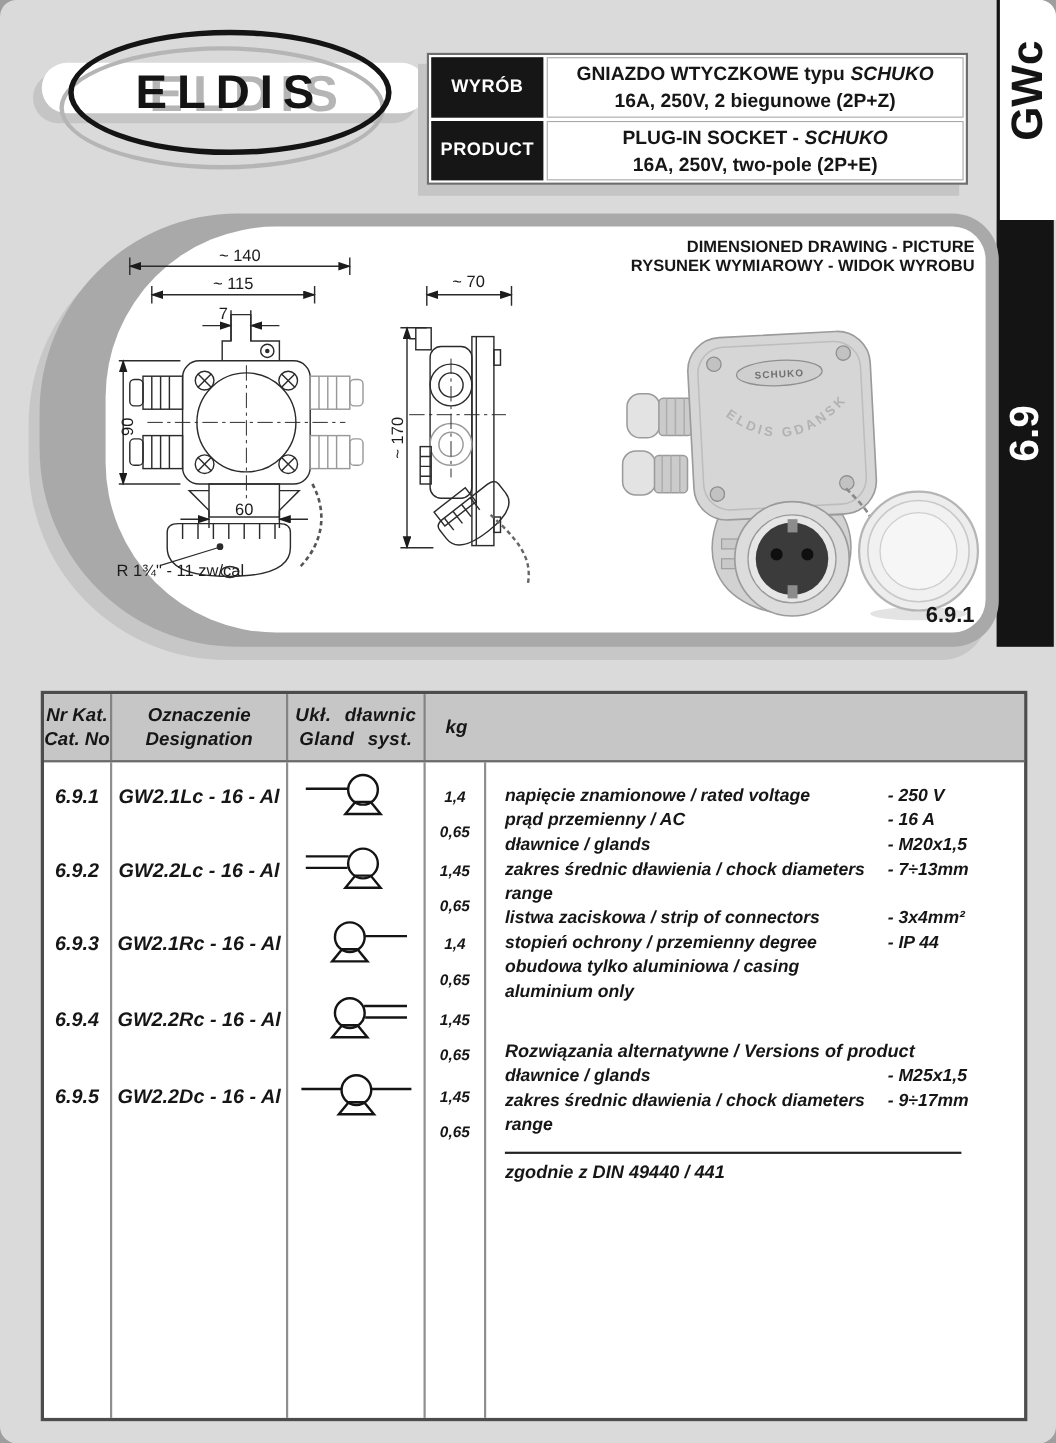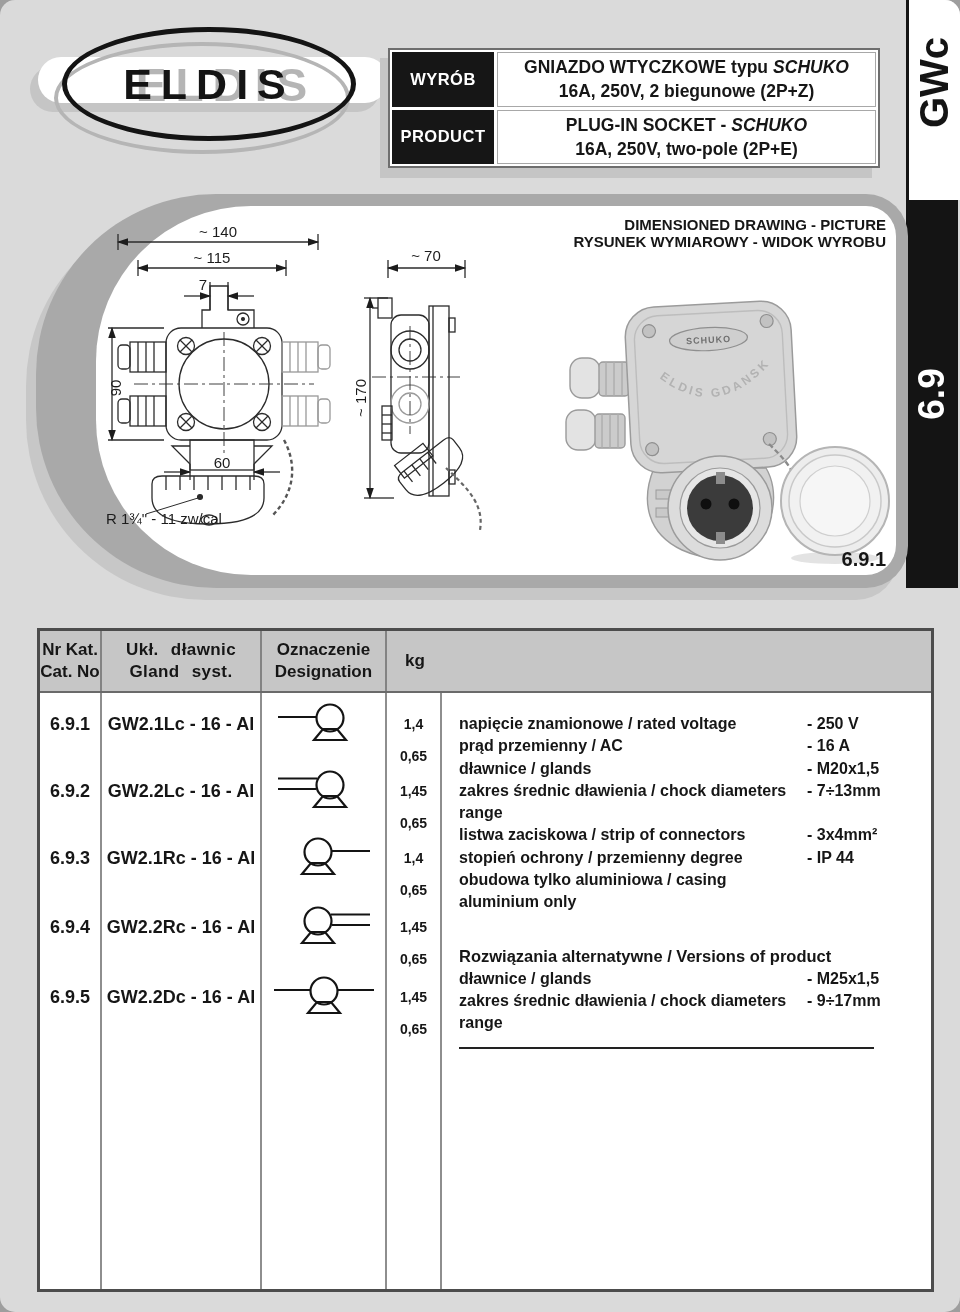--- a/index.html
+++ b/index.html
@@ -42,21 +42,21 @@
         border-radius:155px 30px 30px 155px;}
   .blob-caption{position:absolute;right:10px;top:10px;text-align:right;font-size:15px;font-weight:700;line-height:17px;}
   .fig-no{position:absolute;right:10px;bottom:4px;font-size:20px;font-weight:700;}
   .svg-front{position:absolute;left:10px;top:20px;}
   .svg-side{position:absolute;left:246px;top:32px;}
   .svg-photo{position:absolute;left:440px;top:66px;}
   svg text{font-family:"Liberation Sans",sans-serif;font-size:15px;fill:#1c1c1c;}
 
   
   .cat{position:absolute;left:37px;top:628px;width:897px;height:664px;background:#fff;
-       border:3px solid #4c4c4c;box-sizing:border-box;display:flex;flex-direction:column;}
+       border:3px solid #4c4c4c;box-sizing:border-box;display:flex;flex-direction:column;font-style:italic;}
   .cat-head{display:grid;grid-template-columns:62px 160px 125px 55px 1fr;height:60px;background:#c6c6c6;
        border-bottom:2px solid #6a6a6a;}
   .cat-head>div{border-right:2px solid #838383;display:flex;flex-direction:column;align-items:center;justify-content:center;
        font-size:17px;font-weight:700;line-height:22px;text-align:center;}
   .cat-head>div:last-child{border-right:none;align-items:flex-start;padding-left:18px;}
   .ws{word-spacing:7px;letter-spacing:.4px;}
   .cat-body{flex:1;display:grid;grid-template-columns:62px 160px 125px 55px 1fr;}
   .col{position:relative;border-right:2px solid #8e8e8e;}
   .col:last-child{border-right:none;}
   .cell-abs{position:absolute;left:0;width:100%;text-align:center;font-size:18px;font-weight:700;line-height:30px;}
@@ -335,26 +335,26 @@
     </div>
   </div>
 
   <div class="cat">
     <div class="cat-head">
       <div>
         <div>Nr Kat.</div>
           <div>Cat. No</div>
       </div>
       <div>
+        <div>Oznaczenie</div>
+          <div>Designation</div>
+      </div>
+      <div>
         <div class="ws">Ukł. dławnic</div>
           <div class="ws">Gland syst.</div>
-      </div>
-      <div>
-        <div>Oznaczenie</div>
-          <div>Designation</div>
       </div>
       <div>
         <div>kg</div>
       </div>
     </div>
 
     <div class="cat-body">
 
       <div class="col">
         <div class="cell-abs r1">6.9.1</div>
@@ -470,18 +470,19 @@
           <div class="alt-title">Rozwiązania alternatywne / Versions of product</div>
           <div class="spec">
               <div class="lbl">dławnice / glands</div>
               <div class="val">- M25x1,5</div>
             </div>
           <div class="spec">
               <div class="lbl">zakres średnic dławienia / chock diameters range</div>
               <div class="val">- 9÷17mm</div>
             </div>
           <div class="divider"></div>
+          <div class="standard">zgodnie z DIN 49440 / 441</div>
         </div>
       </div>
     </div>
   </div>
 
 </div>
 
 </body></html>

